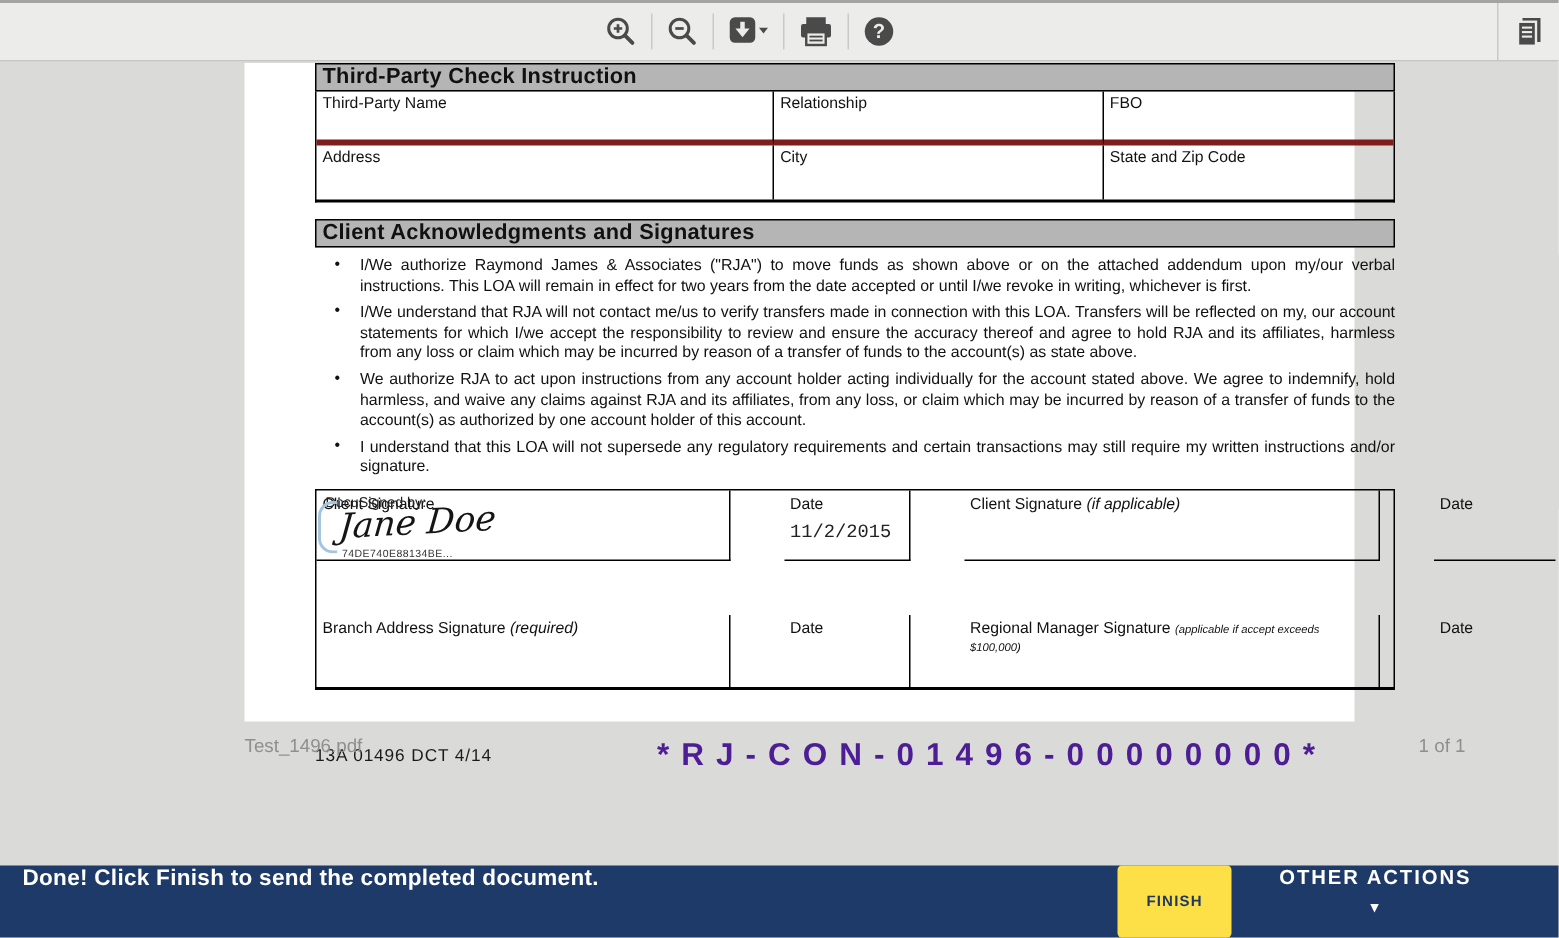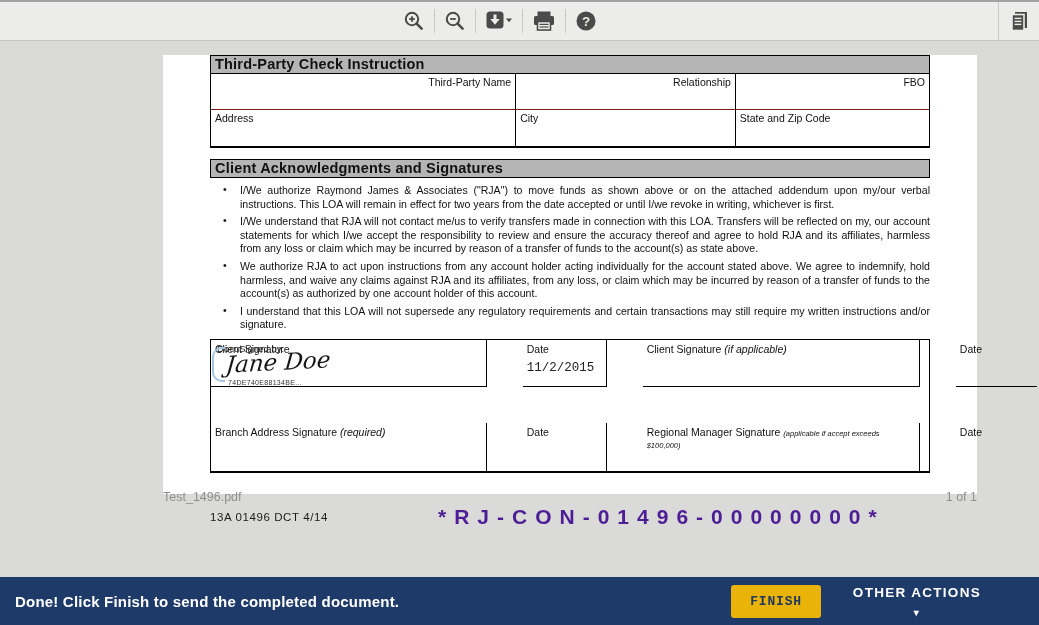--- a/index.html
+++ b/index.html
@@ -31,38 +31,38 @@
   }
   .tb-sep { width: 1px; height: 24px; background: #c9c9c7; }
   .tb-right-sep { position: absolute; right: 40px; top: 0; width: 1px; height: 38px; background: #c9c9c7; }
   .tb-pages {
     position: absolute; right: 5px; top: 4px; width: 31px; height: 31px;
     display: flex; align-items: center; justify-content: center; cursor: pointer;
   }
 
   
   .viewer { position: absolute; top: 40px; left: 0; width: 1039px; height: 537px; background: #dadad8; }
-  .page { position: absolute; left: 163px; top: 13px; width: 814px; height: 439px; background: #ffffff; }
+  .page { position: absolute; left: 163px; top: 0; width: 740px; height: 439px; background: #ffffff; }
   .form { position: absolute; left: 47px; top: 0; width: 720px; color: #111; }
 
   .bar-header {
     background: #b5b5b5; border: 1px solid #000;
     height: 19px; line-height: 17px;
     font-size: 14.5px; font-weight: bold; padding-left: 4px;
     letter-spacing: 0.2px;
   }
 
   .tbl1 {
     display: grid; grid-template-columns: 42.5% 30.6% 26.9%;
     grid-template-rows: 36px 36px;
     border: 1px solid #000; border-top: none; border-bottom-width: 2px;
   }
   .cell { border-right: 1px solid #000; padding: 2px 4px; font-size: 10.5px; }
   .cell.lastcol { border-right: none; }
-  .cell.r1 { border-bottom: 1px solid #7f1d1d; text-align: right; }
+  .cell.r1 { border-bottom: 4px solid #7f1d1d; }
 
   .gap1 { height: 11px; }
 
   .acks { padding: 4px 0 2px 0; }
   .ack {
     position: relative; padding-left: 30px; margin: 2px 0 4px 0;
     font-size: 10.6px; line-height: 13.6px; text-align: justify;
   }
   .ack .marker { position: absolute; left: 13px; top: -1px; }
 
@@ -104,28 +104,28 @@
   .status-row {
     position: absolute; left: 163px; top: 448px; width: 814px;
     display: flex; justify-content: space-between;
     font-size: 12.5px; color: #8f8f8f;
   }
 
   
   .footer {
     position: absolute; bottom: 0; left: 0; width: 100%; height: 48px;
     background: #1e3a69;
-    display: flex; align-items: center;
+    display: flex; 
     padding: 0 58px 0 15px;
   }
   .footer-msg { color: #ffffff; font-size: 15px; font-weight: bold; letter-spacing: 0.2px; }
   .finish-btn {
     margin-left: auto;
-    background: #eab308; color: #21395f;
-    font-family: Liberation Mono, monospace; font-weight: bold; font-size: 13px; letter-spacing: 0.8px;
+    background: #fde047; color: #21395f;
+    font-family: Liberation Sans, sans-serif; font-weight: bold; font-size: 10px; letter-spacing: 0.8px;
     border: none; border-radius: 3px;
     padding: 9px 19px; cursor: pointer;
   }
   .other-actions {
     margin-left: 32px; color: #ffffff; font-weight: bold;
     font-size: 13.5px; letter-spacing: 1.3px; cursor: pointer;
     display: flex; align-items: center; gap: 7px; white-space: nowrap; flex-direction: column;
   }
   .other-actions .caret { font-size: 10px; }
 

